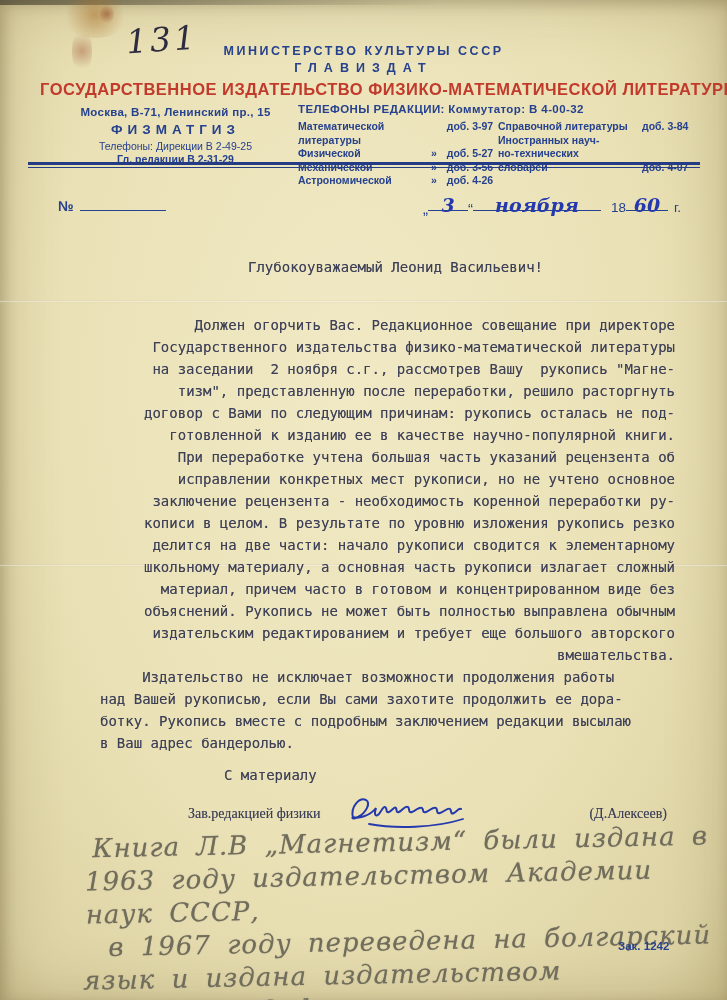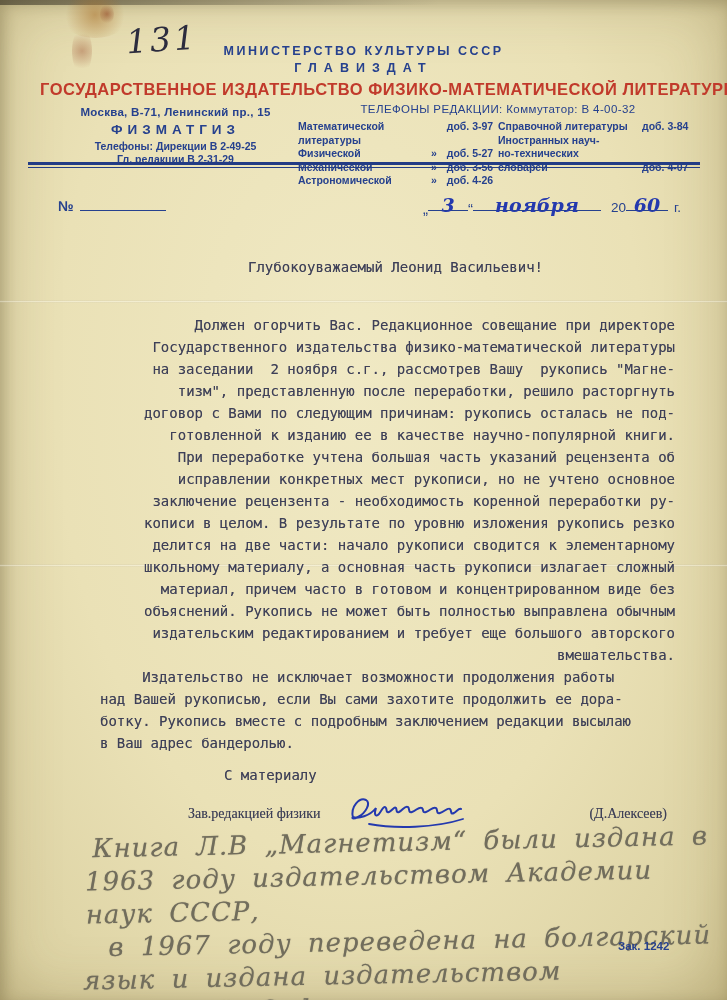--- a/index.html
+++ b/index.html
@@ -25,24 +25,24 @@
     font-family:"DejaVu Serif",serif;font-style:italic;font-size:33px;
     transform:rotate(-4deg);letter-spacing:3px;}
   .lh-center{position:absolute;left:40px;top:44px;width:647px;text-align:center;color:#26418e;}
   .lh-ministry{font-weight:bold;font-size:12.5px;letter-spacing:2.5px;}
   .lh-glavizdat{font-weight:bold;font-size:12.5px;letter-spacing:7px;margin-top:3px;}
   .lh-publisher{position:absolute;left:40px;top:80px;width:647px;text-align:center;
     color:#c13a2b;font-weight:bold;font-size:16.5px;letter-spacing:.5px;white-space:nowrap;}
   .lh-left{position:absolute;left:58px;top:106px;width:235px;color:#26418e;text-align:center;}
   .lh-address{font-size:11.5px;font-weight:bold;letter-spacing:.3px;}
   .lh-brand{font-weight:bold;font-size:13.5px;letter-spacing:5px;margin-top:4px;}
-  .lh-phone{font-weight:bold;font-size:10.5px;margin-top:3px;}
+  .lh-phone{font-weight:normal;font-size:10.5px;margin-top:3px;}
   .lh-phone2{font-weight:bold;font-size:10.5px;margin-top:1px;}
   .lh-right{position:absolute;left:298px;top:103px;width:400px;color:#26418e;}
-  .lh-phones-header{font-weight:normal;font-size:11.5px;text-align:center;letter-spacing:.4px;}
+  .lh-phones-header{font-weight:bold;font-size:11.5px;letter-spacing:.4px;}
   .phone-cols{display:flex;margin-top:5px;}
   .pcol{flex:1;}
   .prow{display:grid;grid-template-columns:1fr 16px 56px;font-weight:bold;font-size:10.5px;line-height:13.5px;}
   .prow .ditto{text-align:center;}
   .prow .ext{text-align:center;}
   .prow2{display:grid;grid-template-columns:1fr 56px;font-weight:bold;font-size:10.5px;line-height:13.5px;}
   .rule{position:absolute;left:28px;top:162px;width:672px;height:2px;
     border-top:3px solid #233c85;border-bottom:1px solid #233c85;}
 
   
@@ -157,21 +157,21 @@
 
   <div class="rule"></div>
 
   <div class="dateline">
     <span class="num-label">№</span><span class="blank b-num"></span>
     <span class="date-right">
       <span class="q">„</span>
       <span class="blank b-day pen">3</span>
       <span class="q">“</span>
       <span class="blank b-month pen">ноября</span>
-      <span class="print-19">20</span>
+      <span class="print-19">18</span>
       <span class="blank b-year pen">60</span>
       <span class="g-suffix">г.</span>
     </span>
   </div>
 
   <div class="typed">
     <div class="salutation">Глубокоуважаемый Леонид Васильевич!</div>
     <div class="para p1">     Должен огорчить Вас. Редакционное совещание при директоре
 Государственного издательства физико-математической литературы
 на заседании  2 ноября с.г., рассмотрев Вашу  рукопись "Магне-

